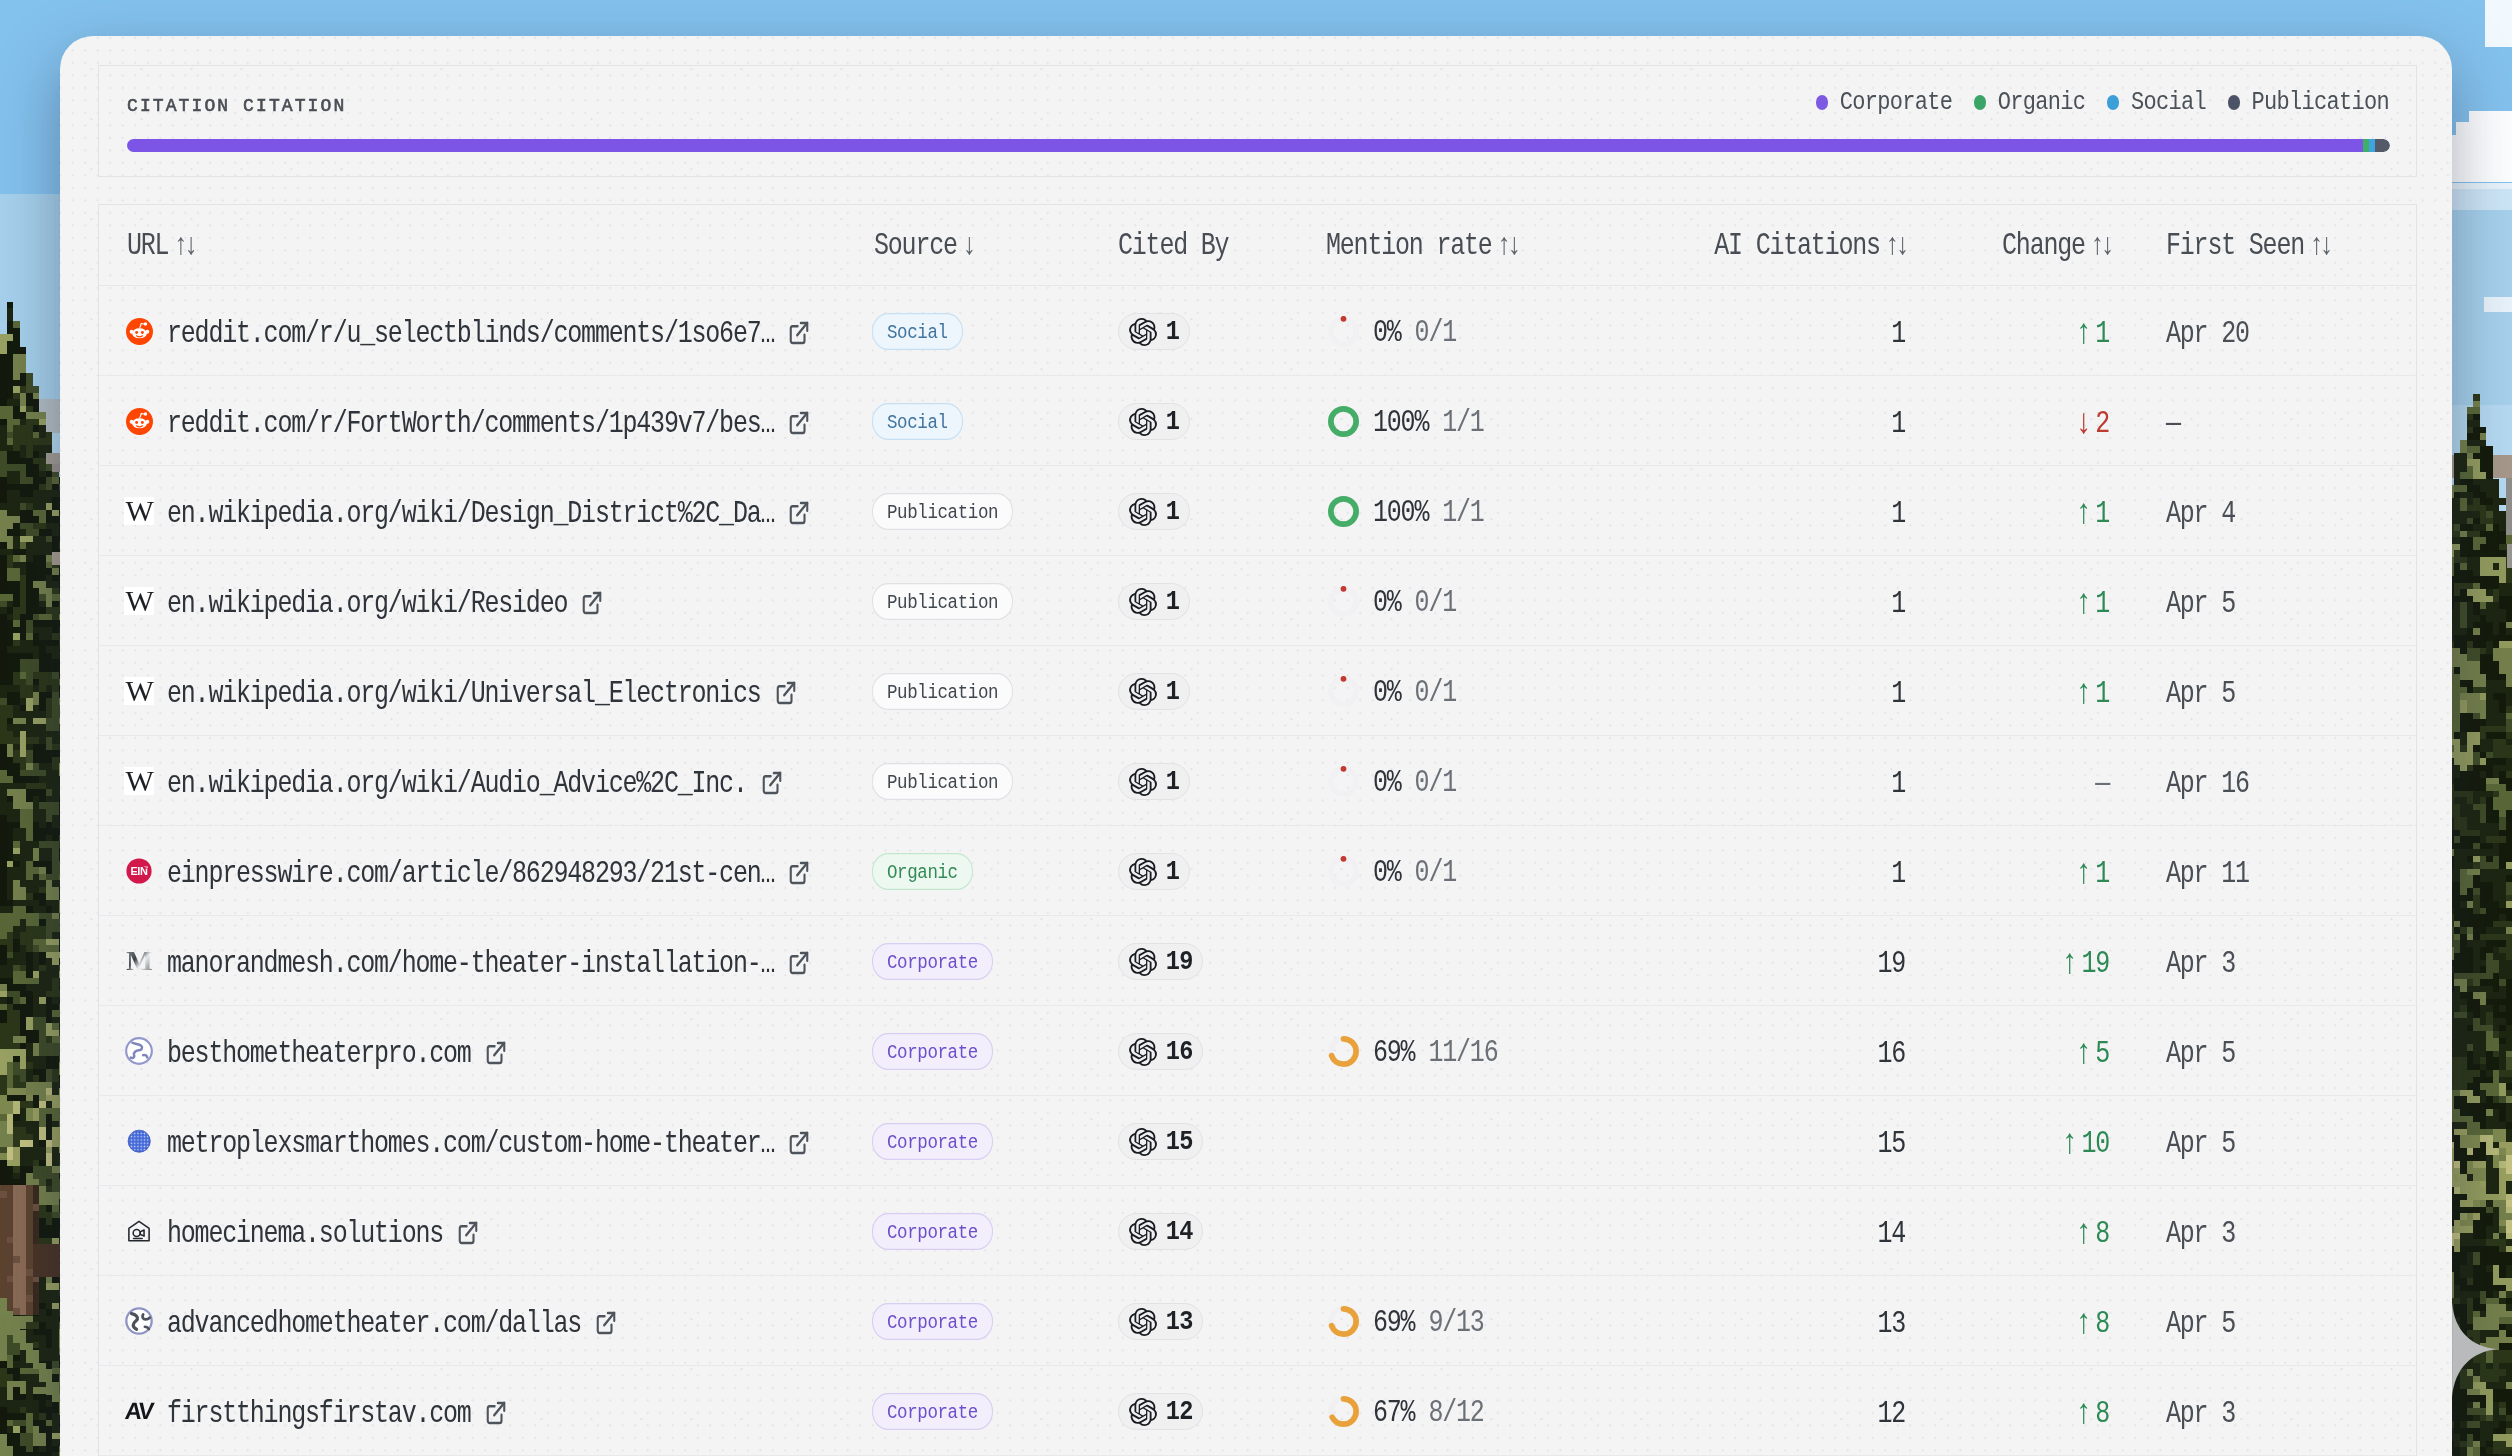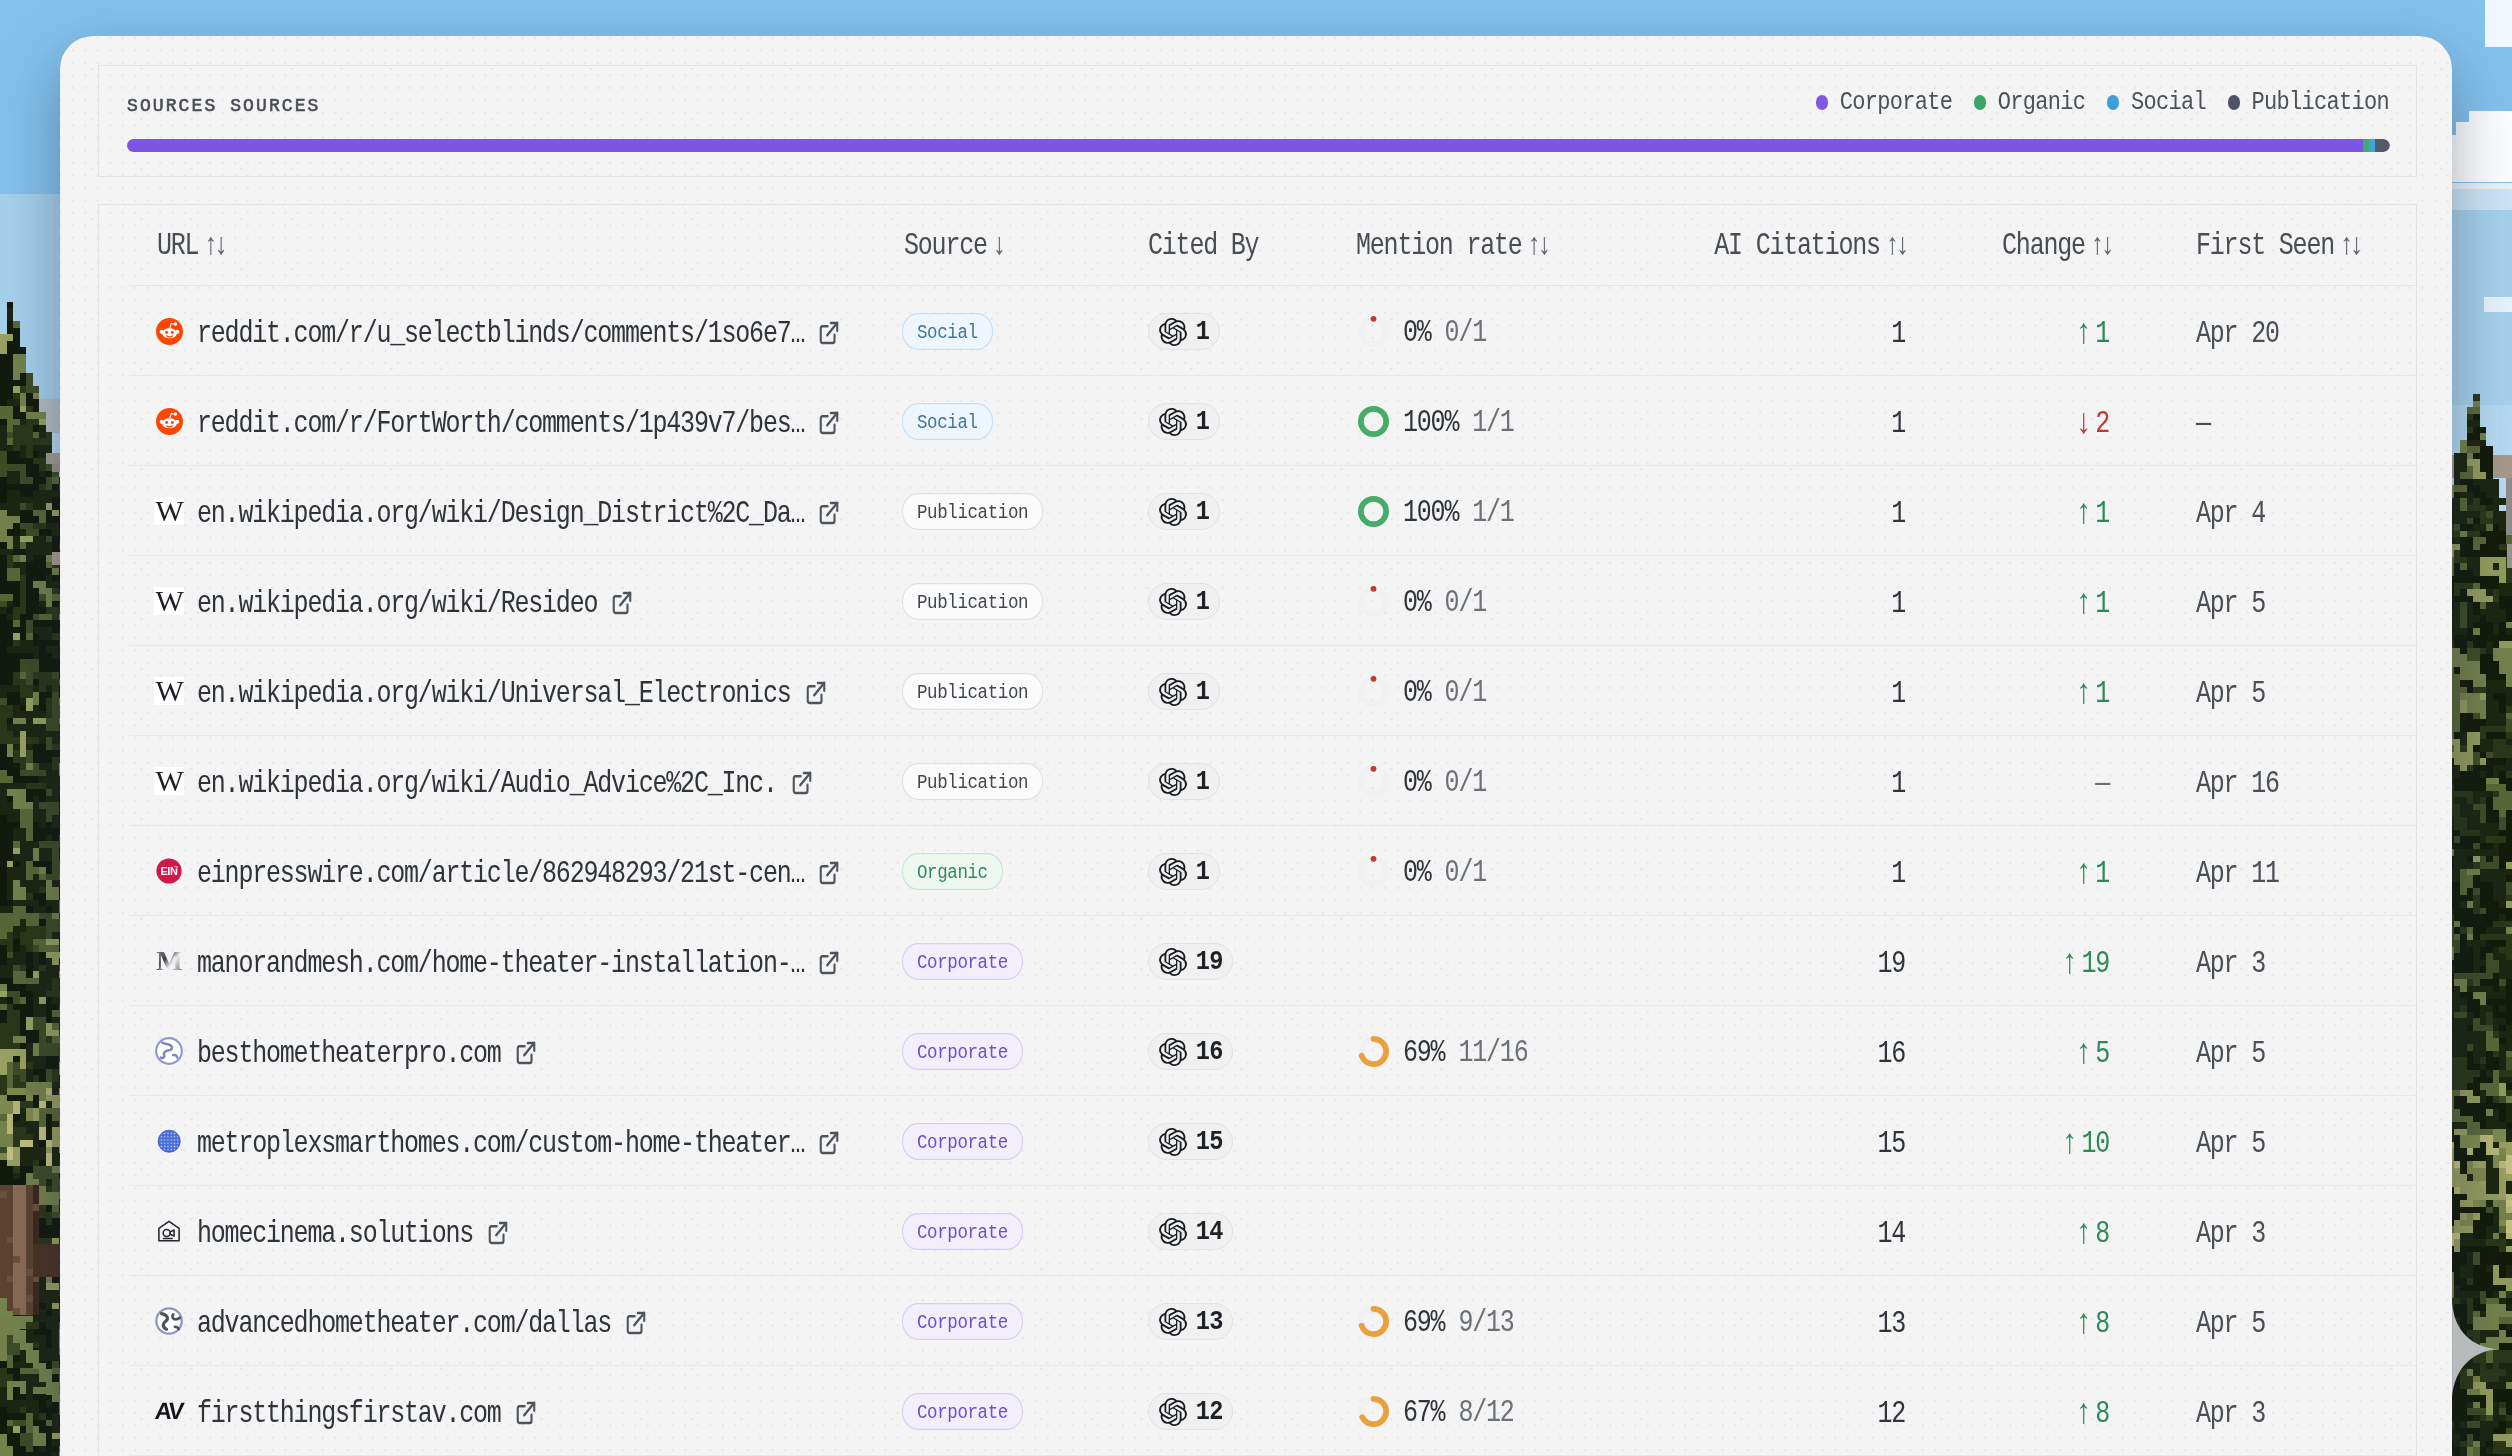--- a/index.html
+++ b/index.html
@@ -17,21 +17,21 @@
 #p1 { top:28.5px; height:112px; }
 #title { position:absolute; left:28px; top:30px; font-size:18px; font-weight:400;
   -webkit-text-stroke:0.6px #4a4e54; letter-spacing:2.1px; color:#4a4e54; }
 #legend { position:absolute; right:27px; top:24.4px; display:flex; gap:22px; align-items:center;
   font-size:22px; letter-spacing:-0.7px; color:#4b5158; }
 .leg { display:flex; align-items:center; gap:11.4px; transform:scaleY(1.15); }
 .leg i { width:12.2px; height:12.2px; border-radius:50%; display:block; }
 #bar { position:absolute; left:28px; top:73px; width:2263px; height:13px; border-radius:6.5px;
   overflow:hidden; display:flex; }
 #bar b { display:block; height:13px; }
-#p2 { top:168px; height:1252px; border-bottom:none;padding-left:30px; }
+#p2 { top:168px; height:1252px; border-bottom:none; }
 #thead { position:relative; height:81px; border-bottom:0.8px solid #e7e7ea;
   font-size:25px; letter-spacing:-1.2px; color:#484d54; }
 #thead > div { position:absolute; top:27px; white-space:nowrap; transform:scaleY(1.22); }
 .arr { color:#5d636b; margin-left:4.9px; letter-spacing:-4.9px; }
 .row { position:relative; height:90px; border-bottom:0.8px solid #e9e9ec;
   font-size:25px; letter-spacing:-1.2px; color:#2f343a; }
 .row > div { position:absolute; top:0; height:90px; display:flex; align-items:center; }
 .fav { left:26px; width:28px; justify-content:center; }
 .url { left:68px; white-space:nowrap; transform:scaleY(1.22); top:2.4px !important; }
 .exti { margin-left:14px; display:flex; letter-spacing:0; }
@@ -2135,21 +2135,21 @@
         <rect x="64" y="936" width="8" height="8"></rect>
         <rect x="64" y="1024" width="8" height="8"></rect>
       </g>
     </svg>
   </div>
 <svg width="57" height="98" viewBox="0 0 70 120" style="position:absolute;left:2448px;top:1301px;z-index:3">
     <path d="M5 2 C8 38 30 56 60 59 C30 62 8 82 5 118 Z" fill="#b9babb"></path>
   </svg>
 <div id="card">
   <div class="panel" id="p1">
-    <div id="title">SOURCES SOURCES</div>
+    <div id="title">CITATION CITATION</div>
     <div id="legend">
       <span class="leg"><i style="background:#7e5ae2"></i>Corporate</span>
       <span class="leg"><i style="background:#3ba568"></i>Organic</span>
       <span class="leg"><i style="background:#3d9fd8"></i>Social</span>
       <span class="leg"><i style="background:#4d5366"></i>Publication</span>
     </div>
     <div id="bar">
       <b style="width:2236px;background:#7c55e6"></b>
       <b style="width:5.7px;background:#3fae68"></b>
       <b style="width:6.5px;background:#3fa3e0"></b>

